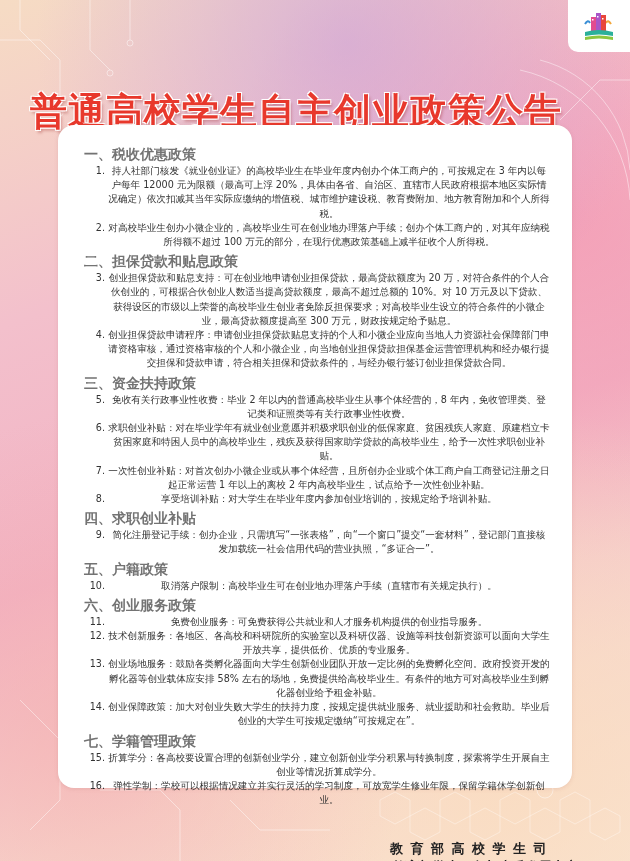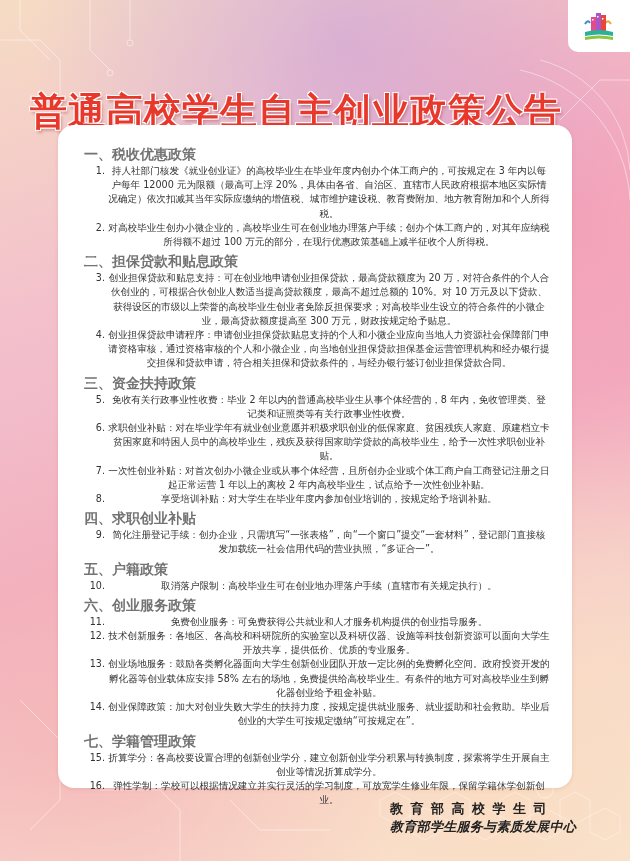--- a/index.html
+++ b/index.html
@@ -43,21 +43,21 @@
   .item {
     display:flex; font-size:9.6px; line-height:14.2px; color:#333333;
   }
   .item .num { flex:0 0 auto; width:24px; text-align:right; padding-right:3px; box-sizing:border-box; }
   .item .txt { flex:1 1 auto;text-align:center; }
   .sec { margin-bottom:3px; }
   .footer {
     position:absolute; left:390px; top:800px; width:190px;
     font-weight:bold; color:#222222; font-size:13px; line-height:18px;
   }
-  .footer .l1 { letter-spacing:7.5px; }
+  .footer .l1 { letter-spacing:7.5px;margin-top:40px; }
   .footer .l2 { letter-spacing:0.3px;font-style:italic; }
 </style>
 </head>
 <body>
 
 <svg class="deco-lines" viewBox="0 0 630 861">
   <g fill="none" stroke="rgba(255,255,255,0.45)" stroke-width="1">
     <path d="M0 40 L40 40 L60 60 L60 110"></path>
     <path d="M20 0 L20 30 L50 60"></path>
     <path d="M90 0 L90 50 L110 70"></path>

